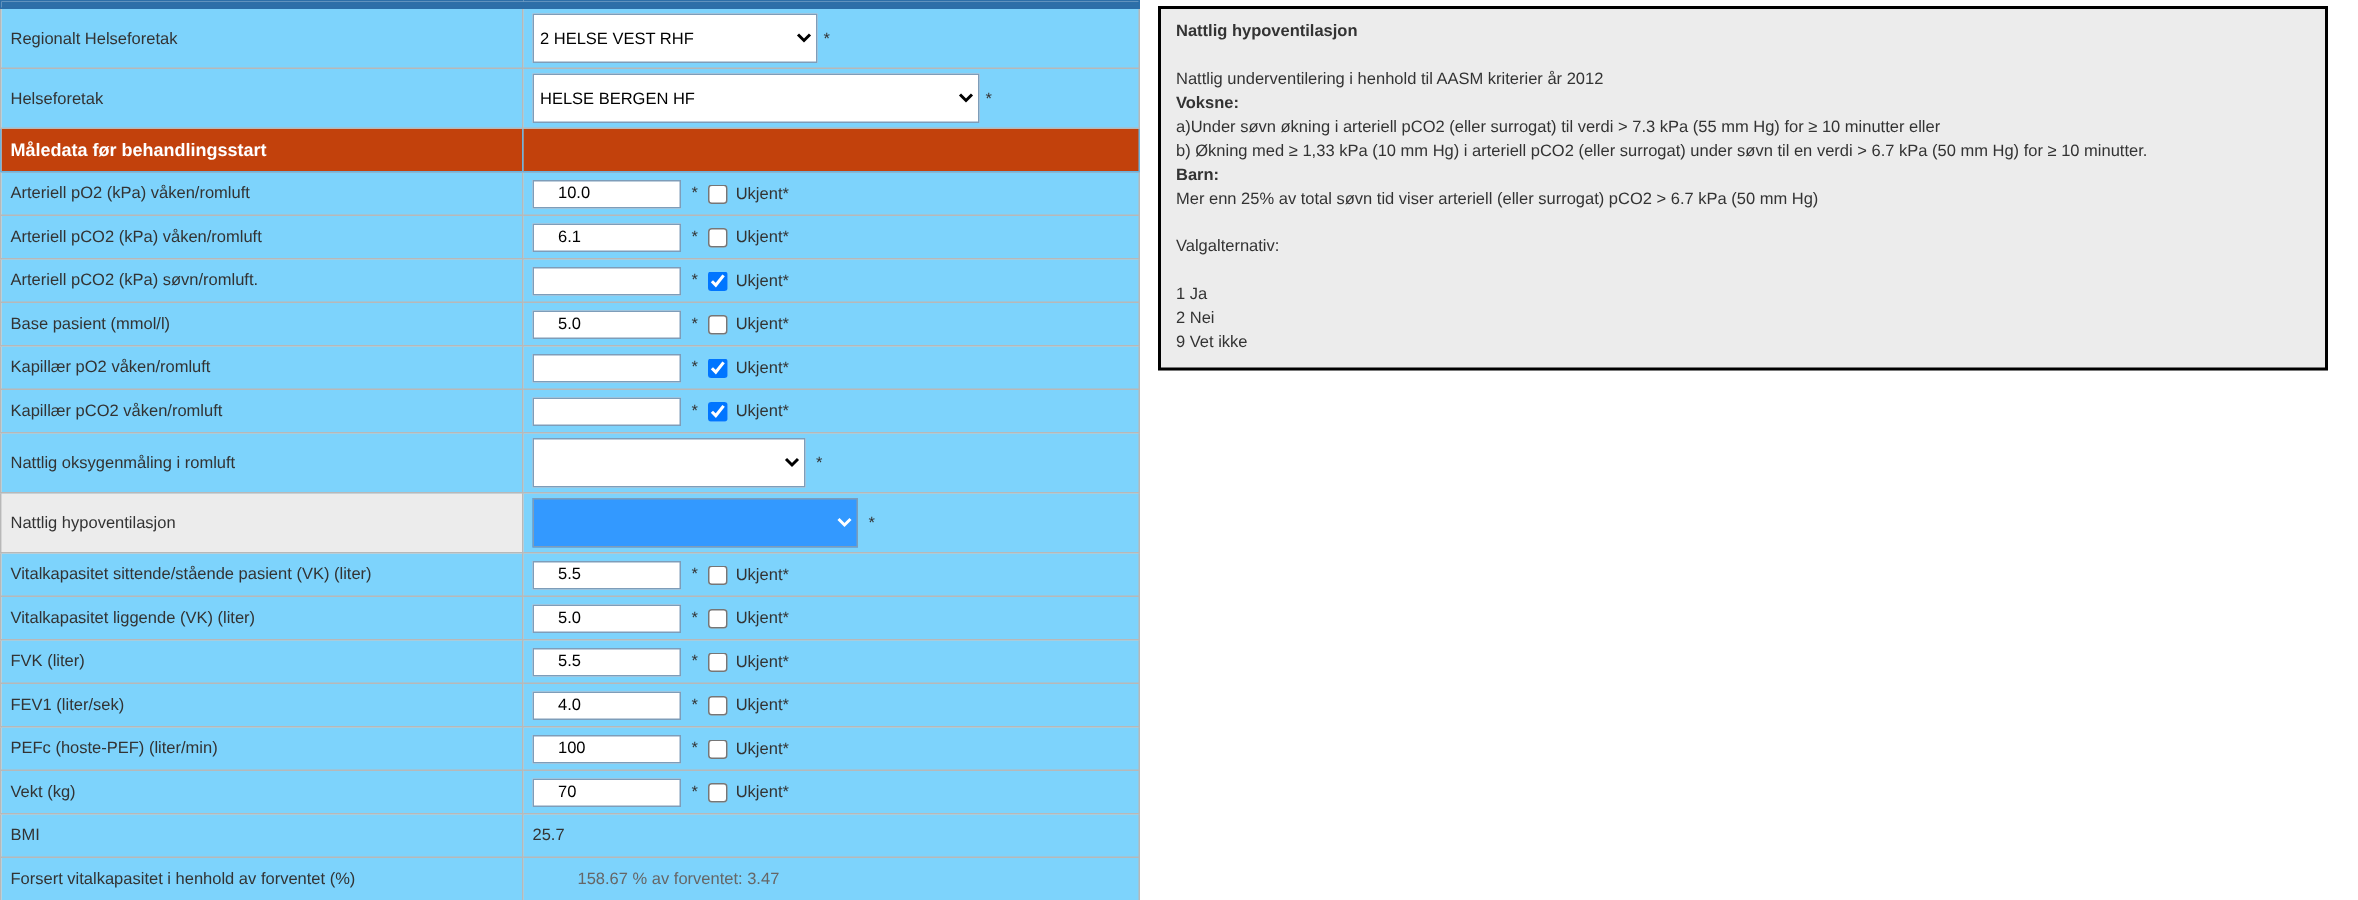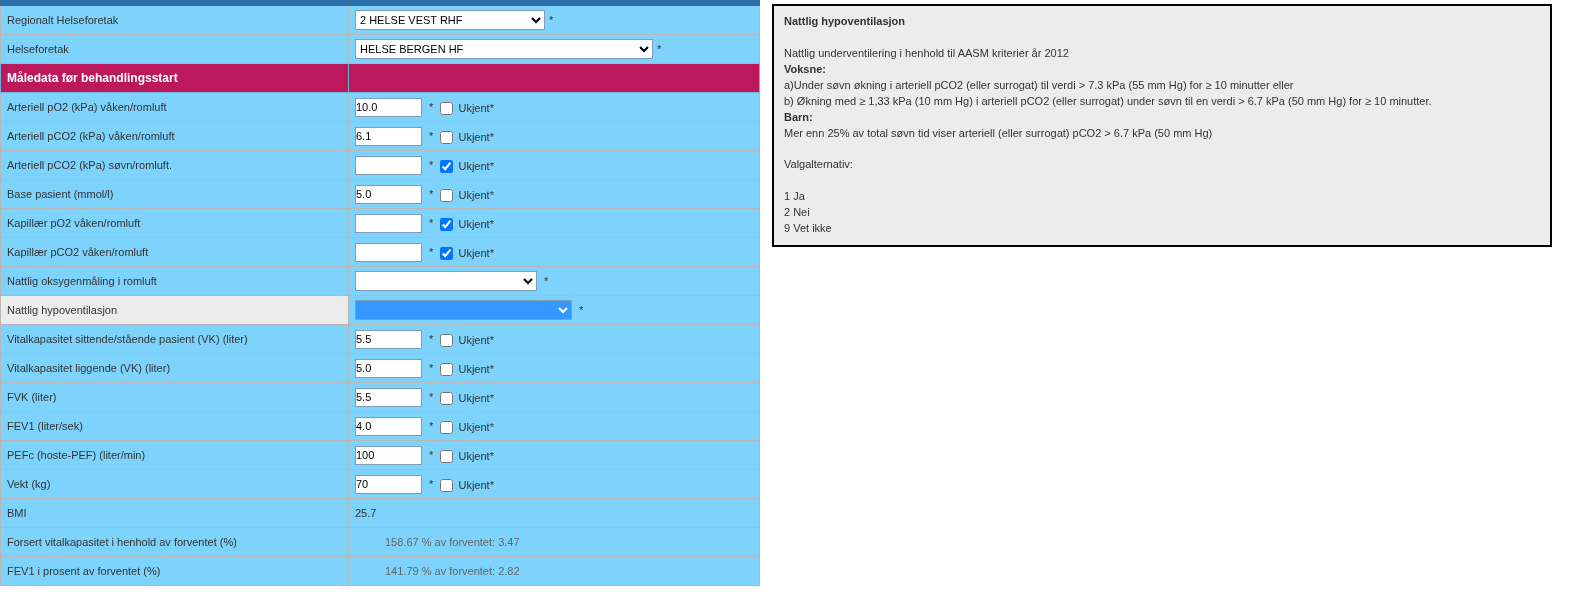--- a/index.html
+++ b/index.html
@@ -31,49 +31,49 @@
     background: #7dd3fc;
     white-space: nowrap;
   }
   td.label-cell {
     width: 335px;
     color: #333;
   }
   td.value-cell {
   }
   tr.section-header td {
-    background: #be185d;
+    background: #c2410c;
     color: #fff;
     font-weight: bold;
     font-size: 12px;
     border: 1px solid #6ab3e0;
   }
   tr.top-blue td {
     background: #2d6fa8;
     height: 4px;
     padding:0;
     border: 1px solid #2d6fa8;
   }
   tr.hl td.label-cell {
     background: #ececec;
   }
   input[type=text].w60 {
     width: 65px;
     font-family: Verdana, Arial, sans-serif;
     font-size: 11px;
     border: 1px solid #7e9db9;
-    padding: 1px 0;
+    padding: 1px 16px;
     height: 15px;
   }
   select.sel {
     font-family: Verdana, Arial, sans-serif;
     font-size: 11px;
     border: 1px solid #7e9db9;
     background: #fff;
-    height: 20px;
+    height: 33px;
   }
   select.sel.hl {
     background: #3399ff;
     color: #fff;
   }
   .ast {
     margin: 0 4px;
     color: #333;
   }
   .ukj-label {

